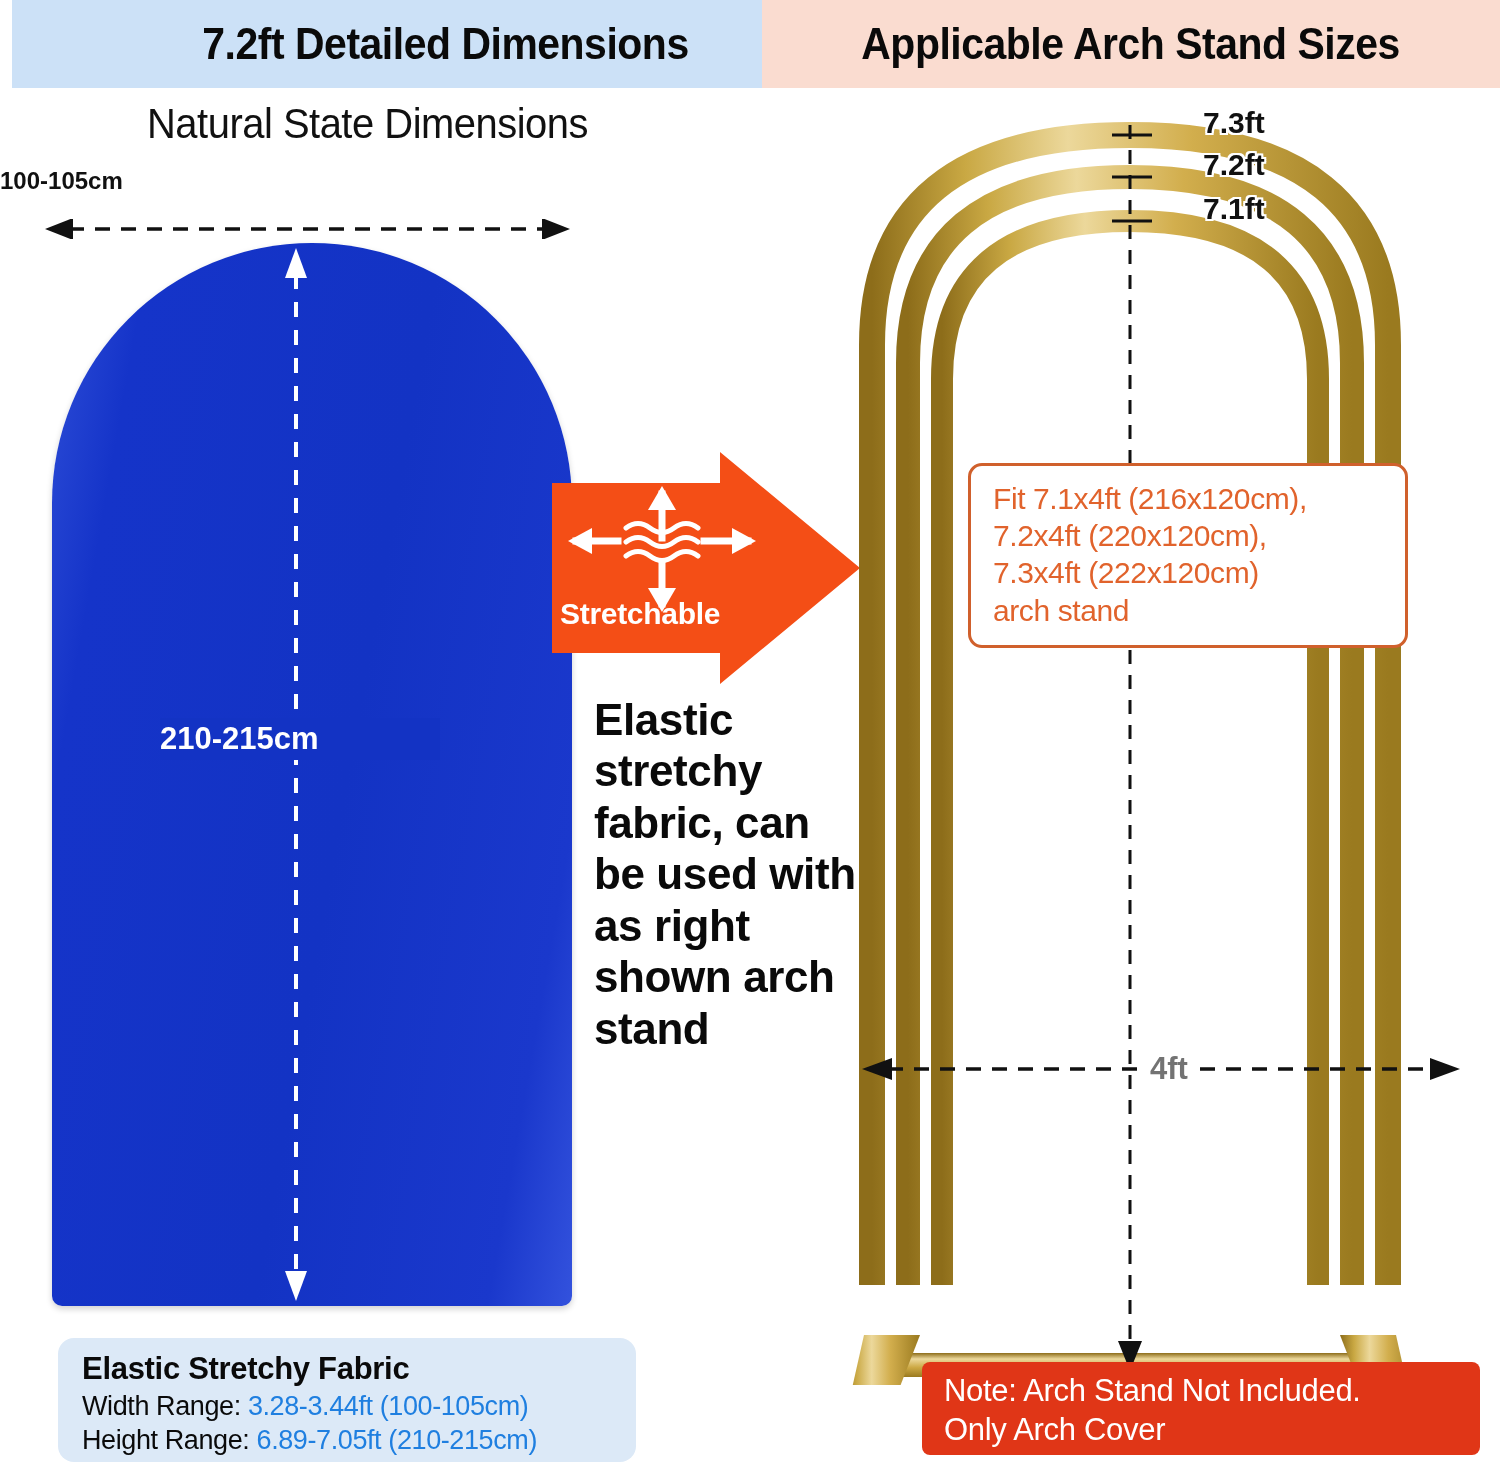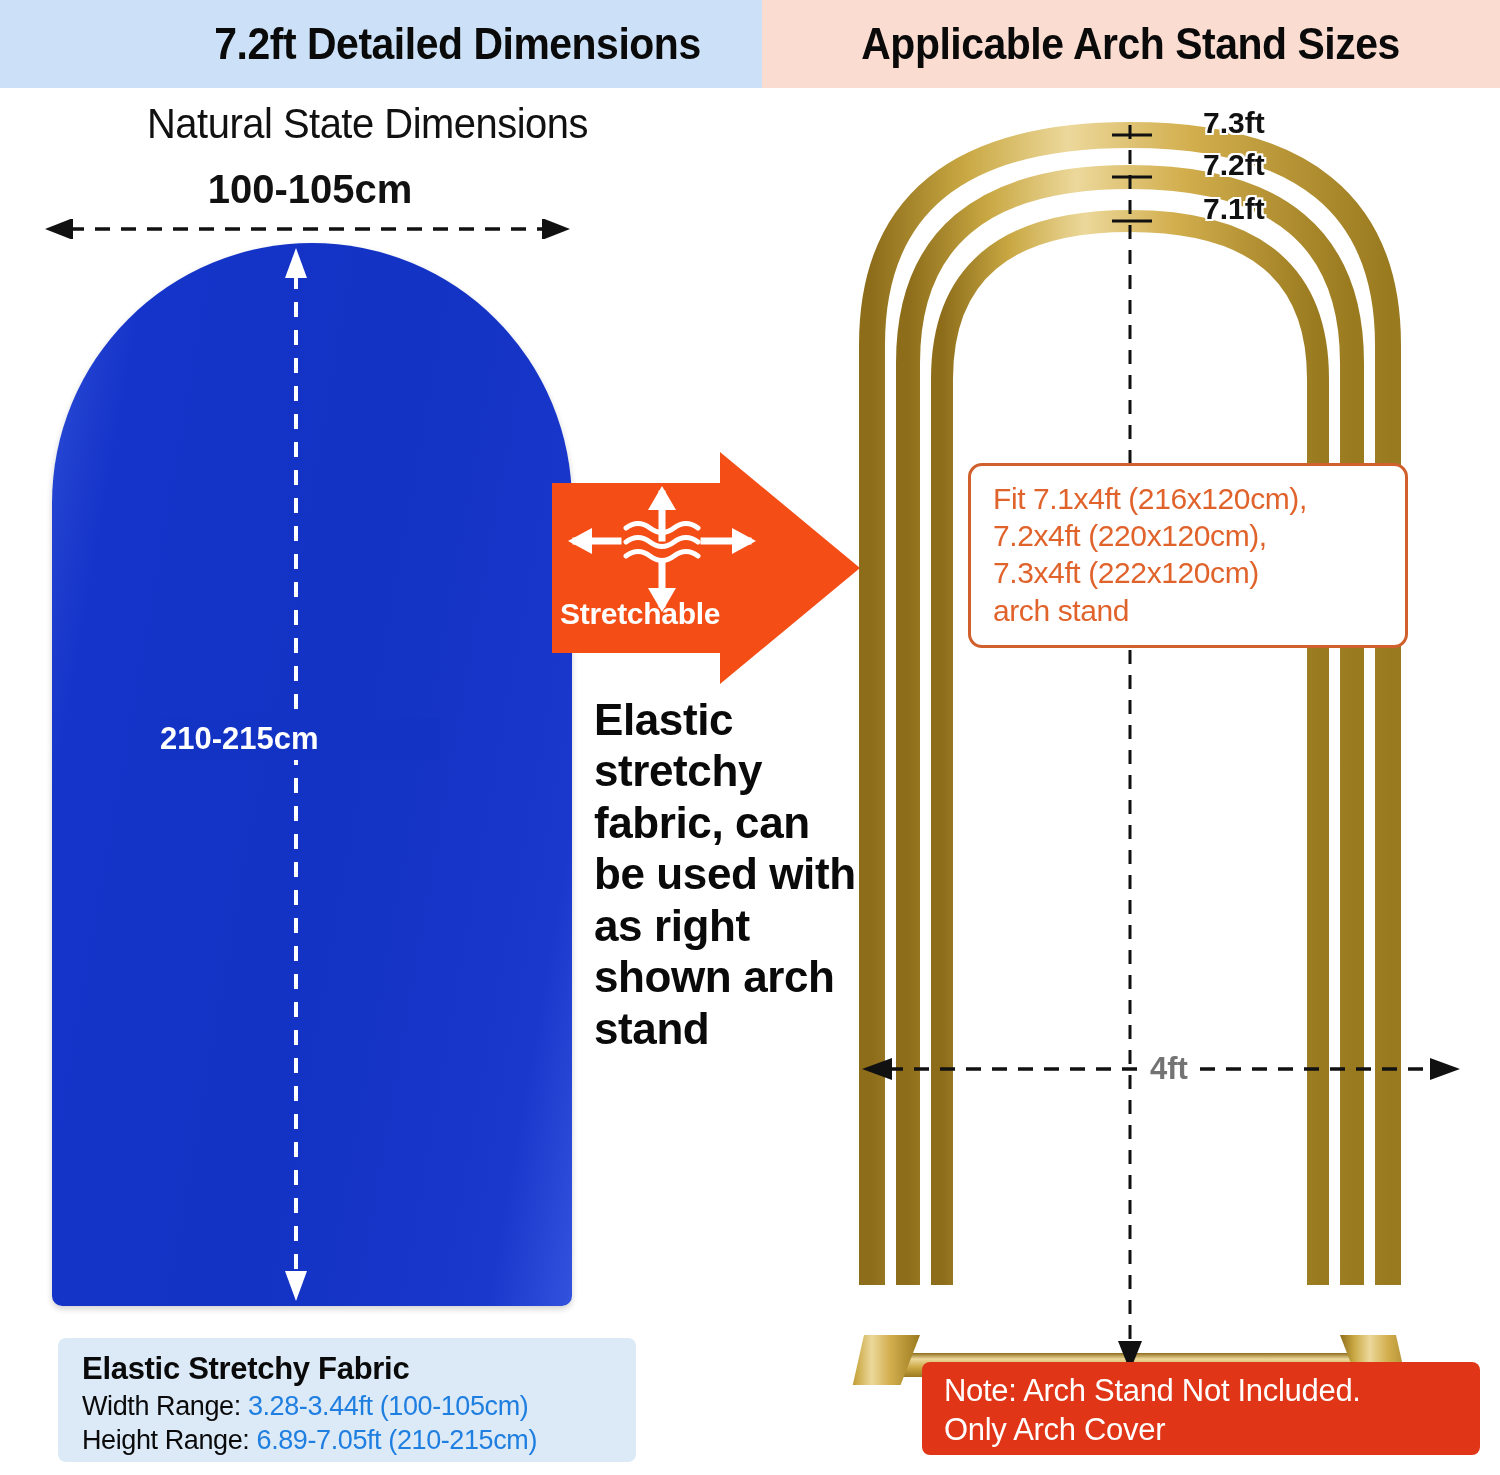--- a/index.html
+++ b/index.html
@@ -15,21 +15,21 @@
 
   
   .hdr {
     position: absolute;
     top: 0;
     height: 88px;
     display: flex;
     align-items: center;
     justify-content: center;
   }
-  .hdr-left  { left: 0;    width: 867px; background: #cce1f7; padding-left: 24px; }
+  .hdr-left  { left: 12px;    width: 867px; background: #cce1f7; }
   .hdr-right { left: 762px; width: 738px; background: #fadcd0; }
   .hdr-text {
     font-size: 44px;
     font-weight: 700;
     color: #0a0a0a;
     letter-spacing: -0.5px;
     white-space: nowrap;
     transform: scaleX(0.93);
   }
 
@@ -42,22 +42,22 @@
     font-size: 42px;
     color: #111;
     letter-spacing: -0.5px;
     transform: scaleX(0.95);
   }
 
   .width-label {
     position: absolute;
     left: 0; top: 167px;
     width: 620px;
-    text-align: center;
-    font-size: 40px;
+    text-align: left;
+    font-size: 24px;
     font-weight: 700;
     color: #111;
   }
 
   
   .dim-h-top {
     position: absolute;
     left: 45px; top: 219px;
     width: 525px; height: 20px;
   }
@@ -173,21 +173,21 @@
     background: #ffffff;
     padding: 0 10px;
   }
 
   
   .fabric-box {
     position: absolute;
     left: 58px; top: 1338px;
     width: 578px; height: 124px;
     background: #dce9f7;
-    border-radius: 8px;
+    border-radius: 16px;
     box-sizing: border-box;
     padding: 12px 0 0 24px;
   }
   .fabric-title {
     font-size: 31px;
     font-weight: 700;
     color: #0a0a0a;
     letter-spacing: -0.3px;
     line-height: 1.25;
   }

